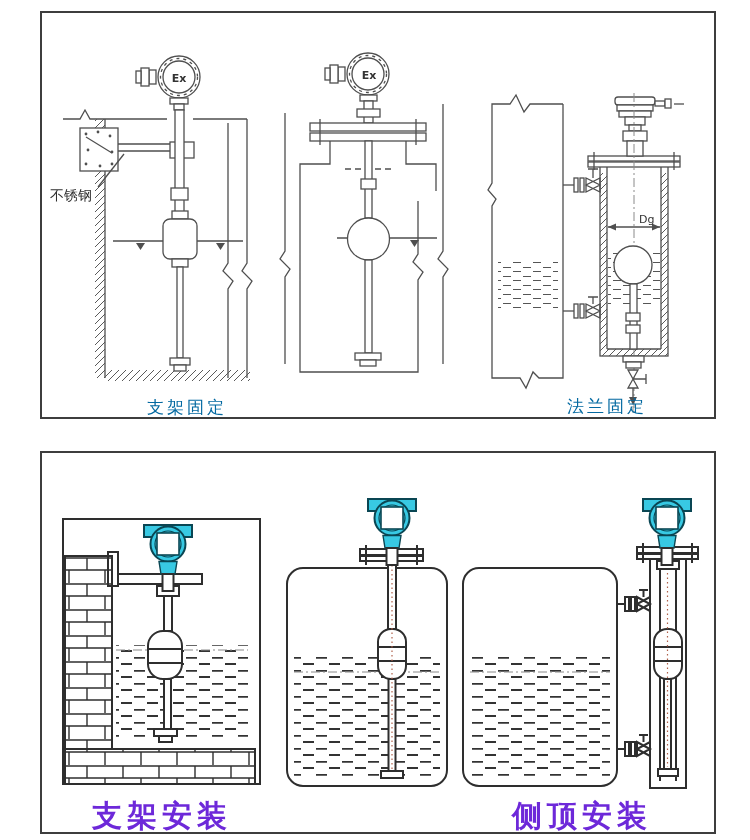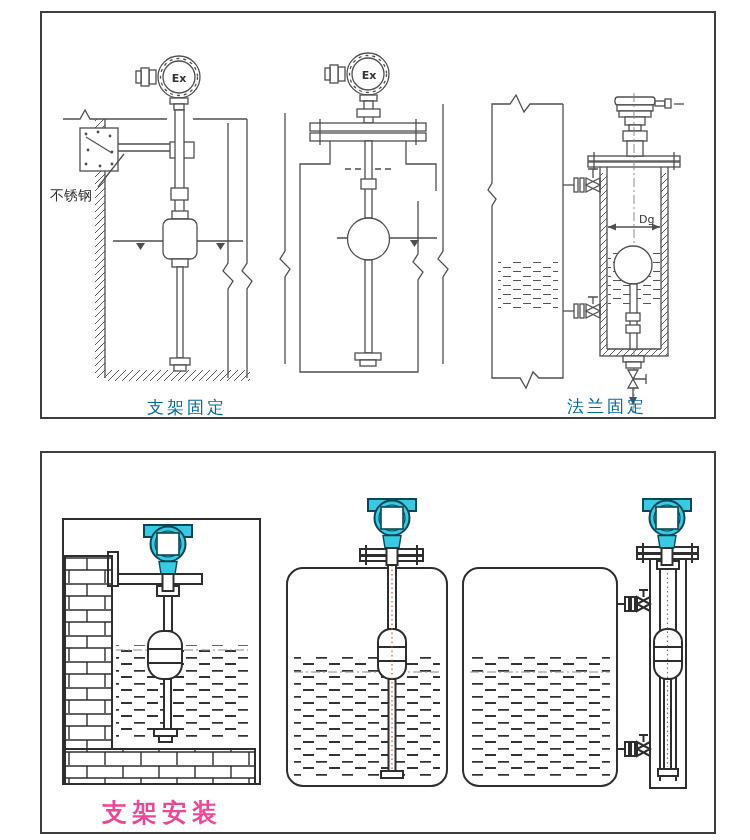--- a/index.html
+++ b/index.html
@@ -2,21 +2,21 @@
 <html><head>
 <meta charset="utf-8">
 <style>
   html,body{margin:0;padding:0;background:#fff;width:750px;height:840px;position:relative;
             font-family:"DejaVu Sans",sans-serif;}
   .panel{position:absolute;background:#fff;border:2px solid #3d3d3d;}
   #panel-top{left:40px;top:11px;width:672px;height:404px;}
   #panel-bottom{left:40px;top:451px;width:672px;height:379px;}
   .panel svg{position:absolute;left:0;top:0;}
   .cap-top{position:absolute;font-size:17px;color:#0369a1;letter-spacing:3px;text-align:center;width:170px;}
-  .cap-bot{position:absolute;font-size:25px;font-weight:bold;color:#ec4899;letter-spacing:5px;text-align:center;width:180px;}
+  .cap-bot{position:absolute;font-size:30px;font-weight:bold;color:#6d28d9;letter-spacing:5px;text-align:center;width:180px;}
   
   .s{stroke:#4f4f4f;fill:none;stroke-width:1.3px;}
   .sw{stroke:#4f4f4f;fill:#fff;stroke-width:1.3px;}
   .sd{stroke:#4f4f4f;fill:none;stroke-width:1.3px;stroke-dasharray:6 4;}
   .b{stroke:#2e2e2e;fill:none;stroke-width:2px;}
   .bw{stroke:#2e2e2e;fill:#fff;stroke-width:2px;}
   .teal{fill:#38c9e3;stroke:#0a4653;stroke-width:2px;}
   .tealthin{fill:#38c9e3;stroke:#0a4653;stroke-width:1.4px;}
   .dashdot{stroke:#8a8a8a;stroke-width:1px;stroke-dasharray:9 3 2 3;fill:none;}
   .reddot{stroke:#b0604a;stroke-width:1.2px;stroke-dasharray:1.5 3;fill:none;}
@@ -310,13 +310,14 @@
         <path class="b" stroke-width="1.6" d="M575,296 H583 M601.5,289 V282 M597,282 H606"></path>
         <rect x="583" y="289" width="4" height="14" class="bw" stroke-width="1.4"></rect>
         <rect x="589" y="289" width="4" height="14" class="bw" stroke-width="1.4"></rect>
         <path class="bw" stroke-width="1.4" d="M595,289 V303 L608,296 Z M608,289 V303 L595,296 Z"></path>
       </g>
 
       <use href="#smarthead" x="625" y="65"></use>
     </g>
   </svg>
   <div class="cap-bot" style="left:30px;top:343px;">支架安装</div>
+  <div class="cap-bot" style="left:450px;top:343px;">侧顶安装</div>
 </div>
 
 </body></html>

